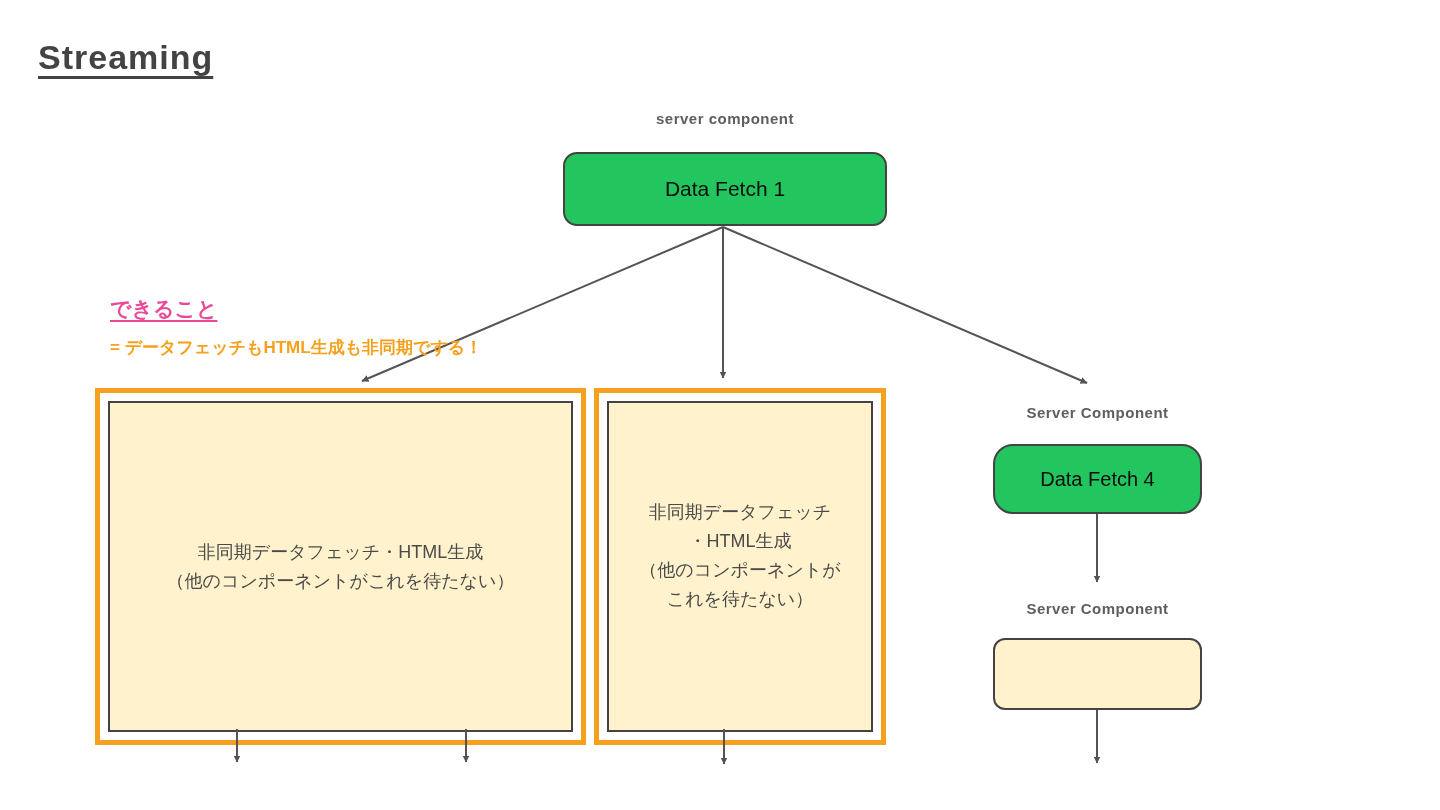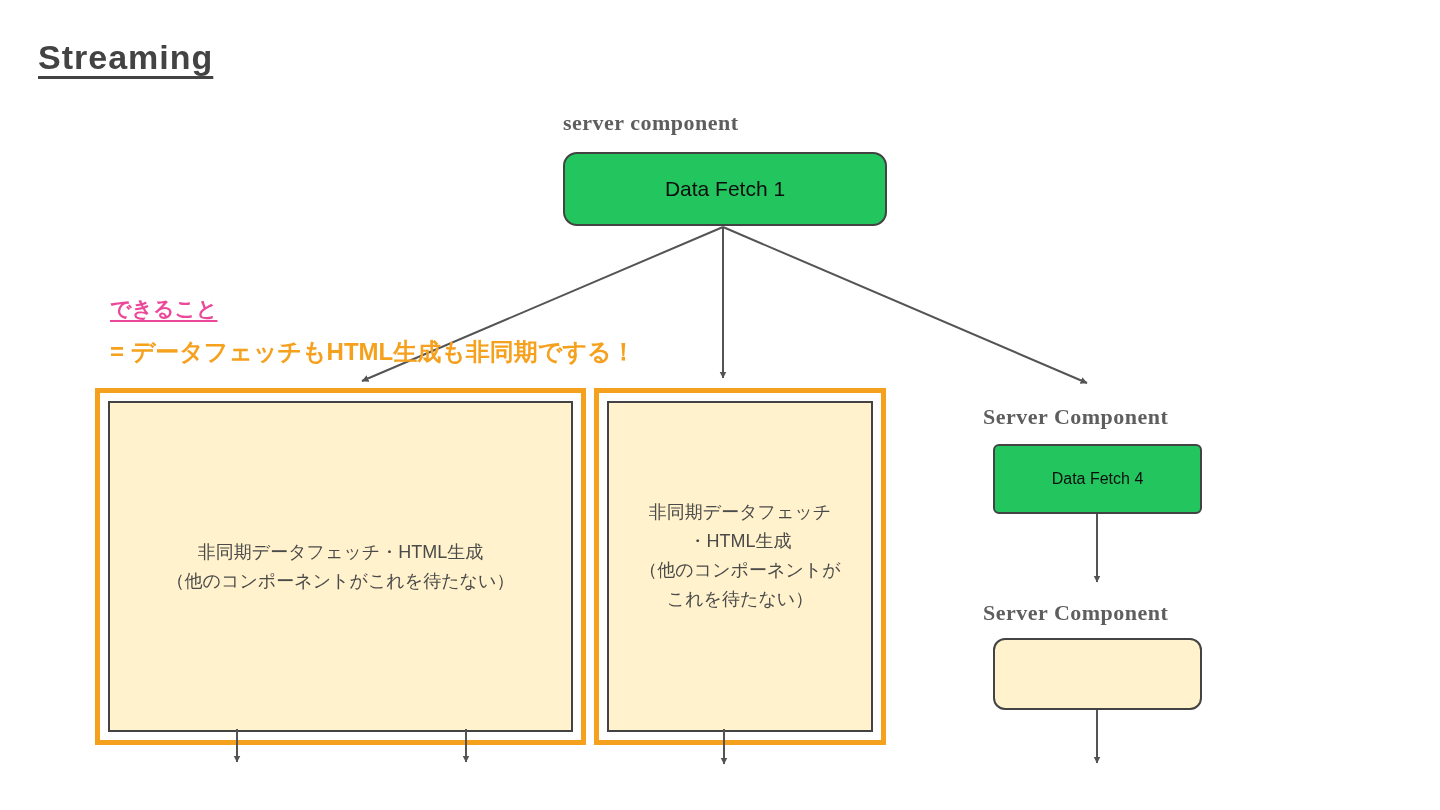--- a/index.html
+++ b/index.html
@@ -9,46 +9,45 @@
   .slide { position: relative; width: 1440px; height: 672px; background: #ffffff; }
 
   .title {
     position: absolute; left: 38px; top: 38px;
     font-size: 34px; font-weight: bold; color: #434343;
     text-decoration: underline; text-decoration-thickness: 3px; text-underline-offset: 7px;
     letter-spacing: 1px;
   }
 
   .comp-label {
-    position: absolute; 
-    font-size: 22px; font-weight: bold; color: #5e5e5e; letter-spacing: 0.5px;
+    position: absolute; text-align: center;
+    font-size: 15px; font-weight: bold; color: #5e5e5e; letter-spacing: 0.5px;
     z-index: 3;
-    font-family: Liberation Serif, serif;
   }
   .label-top { left: 563px; top: 110px; width: 324px; }
   .label-server { left: 983px; top: 404px; width: 229px; }
   .label-client { left: 983px; top: 600px; width: 229px; }
 
   .node {
     position: absolute; display: flex; align-items: center; justify-content: center;
     border: 2px solid #434343; border-radius: 14px;
     font-size: 21px; color: #0d0d0d; z-index: 1;
   }
   .node-blue { background: #22c55e; }
   .node-cream { background: #fff2cc; }
   .node-df1 { left: 563px; top: 152px; width: 324px; height: 74px; }
-  .node-df4 { left: 993px; top: 444px; width: 209px; height: 70px; border-radius: 6px; font-size: 16px; }
+  .node-df4 { left: 993px; top: 444px; width: 209px; height: 70px; border-radius: 20px; font-size: 20px; }
   .node-client { left: 993px; top: 638px; width: 209px; height: 72px; border-radius: 12px; }
 
   .callout { position: absolute; left: 110px; top: 295px; z-index: 3; }
   .callout-heading {
     font-size: 21px; font-weight: bold; color: #ec4899; margin-bottom: 13px;
     text-decoration: underline; text-decoration-thickness: 2px; text-underline-offset: 4px;
   }
-  .callout-body { font-size: 24px; font-weight: bold; color: #f6a11e; }
+  .callout-body { font-size: 17px; font-weight: bold; color: #f6a11e; }
 
   .orange-frame {
     position: absolute; border: 5px solid #f6a11e; padding: 8px;
     background: #ffffff; z-index: 1;
   }
   .frame-left   { left: 95px;  top: 388px; width: 491px; height: 357px; }
   .frame-middle { left: 594px; top: 388px; width: 292px; height: 357px; }
 
   .inner-box {
     width: 100%; height: 100%;

